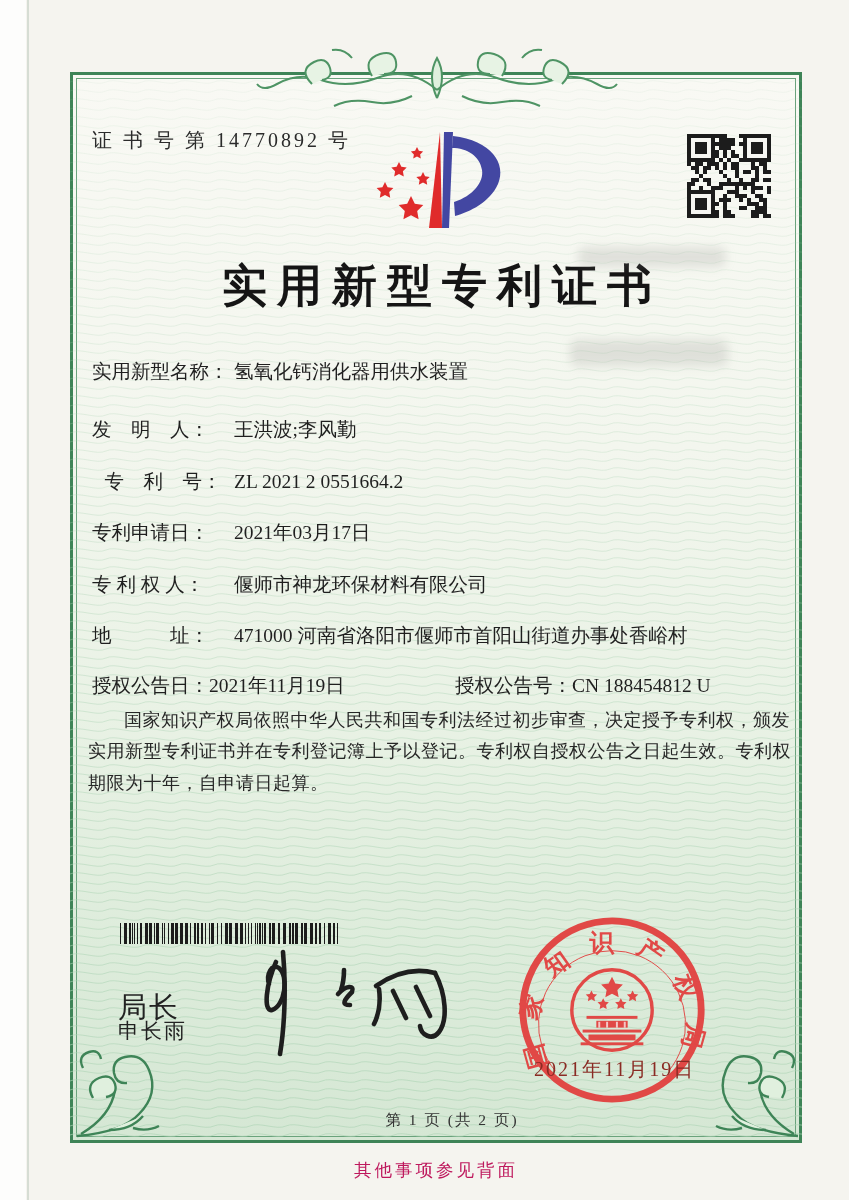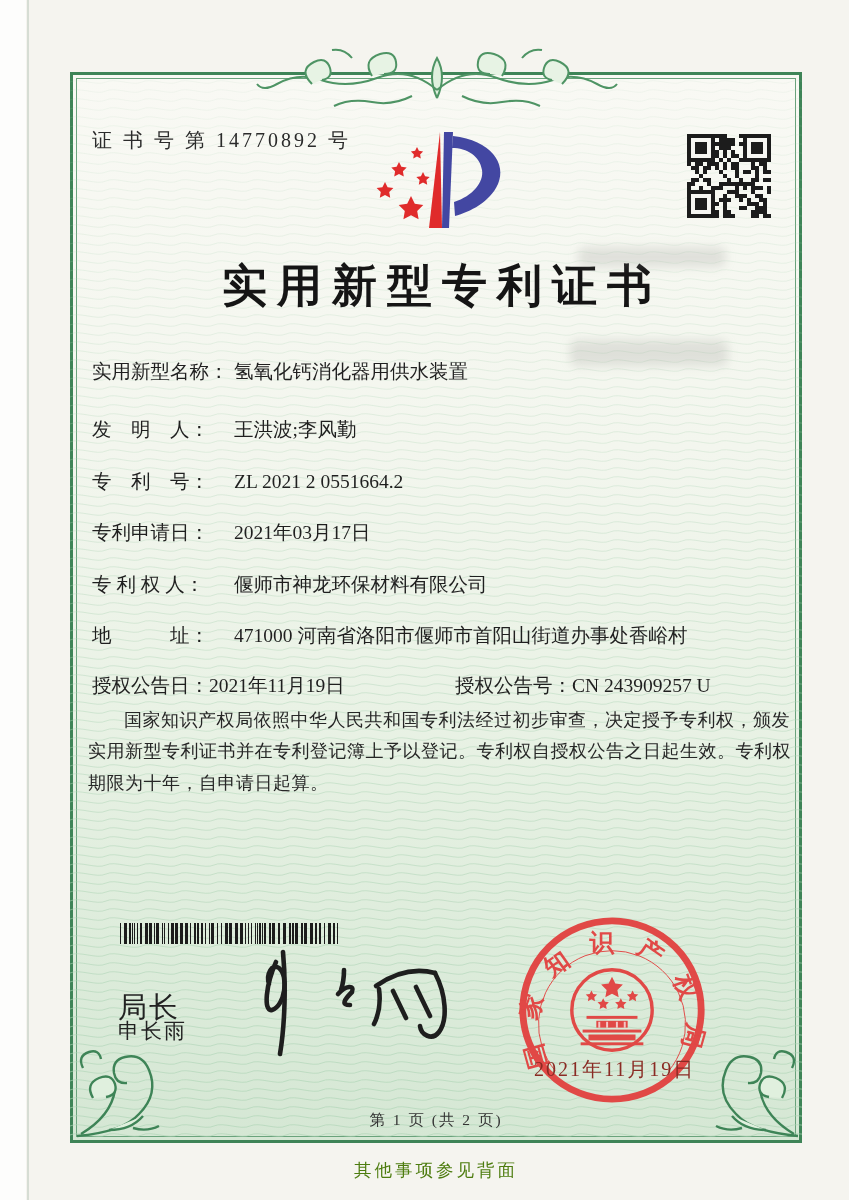--- a/index.html
+++ b/index.html
@@ -23,40 +23,40 @@
   .qr{position:absolute;left:687px;top:134px;}
   .title{
     position:absolute;left:70px;top:256px;width:732px;text-align:center;
     font-size:45px;font-weight:700;letter-spacing:10px;color:#151515;padding-left:6px;
   }
   .smudge{position:absolute;background:rgba(145,145,140,.22);filter:blur(5px);border-radius:8px;}
   .smudge1{left:578px;top:247px;width:148px;height:20px;}
   .smudge2{left:570px;top:340px;width:158px;height:26px;}
   .field{position:absolute;left:92px;font-size:19.5px;color:#1f1f1f;white-space:nowrap;}
   .field .lbl{display:inline-block;min-width:142px;}
-  .f1{top:358px;} .f2{top:416px;} .f3{top:468px;} .f4{top:519px;} .f5{top:571px;} .f6{top:622px;}
+  .f1{top:358px;} .f2{top:416px;} .f3{top:468px;text-align:center;} .f4{top:519px;} .f5{top:571px;} .f6{top:622px;}
   .grant-row{position:absolute;top:672px;left:0;width:849px;font-size:19.5px;color:#1f1f1f;white-space:nowrap;}
   .grant-date{position:absolute;left:92px;}
   .grant-no{position:absolute;left:455px;}
   .paras{
     position:absolute;left:88px;top:705px;width:708px;
     font-size:18px;line-height:1.74;letter-spacing:.5px;color:#262626;
   }
   .paras p{margin:0;text-indent:2em;}
   .barcode{position:absolute;left:120px;top:923px;}
   .officer-role{position:absolute;left:118px;top:988px;font-size:29px;letter-spacing:2px;}
   .officer-name{position:absolute;left:118px;top:1017px;font-size:21px;letter-spacing:2px;}
   .signature{position:absolute;left:238px;top:942px;}
   .seal{position:absolute;left:514px;top:912px;opacity:.93;}
   .seal-date{
     position:absolute;left:534px;top:1056px;font-size:20px;letter-spacing:2px;
     color:#8a2b24;z-index:6;white-space:nowrap;
   }
-  .footer-page{position:absolute;left:70px;top:1110px;width:732px;text-align:center;font-size:15.5px;letter-spacing:2px;color:#333;}
-  .back-note{position:absolute;left:70px;top:1158px;width:732px;text-align:center;font-size:17.5px;letter-spacing:3px;color:#4d7c0f;}
+  .footer-page{position:absolute;left:70px;top:1110px;width:732px;text-align:center;font-size:15.5px;letter-spacing:2px;color:#333;padding-left:16px;}
+  .back-note{position:absolute;left:70px;top:1158px;width:732px;text-align:center;font-size:17.5px;letter-spacing:3px;color:#be185d;}
   .orn{position:absolute;pointer-events:none;}
   .orn-top{left:252px;top:38px;}
   .orn-bl{left:73px;top:1038px;}
   .orn-br{left:697px;top:1038px;transform:scaleX(-1);}
 </style>
 </head>
 <body>
 
 <div class="scan-edge-strip"></div>
 <div class="scan-edge-line"></div>
@@ -395,21 +395,21 @@
 
 <div class="field f1"><span class="lbl">实用新型名称：</span><span>氢氧化钙消化器用供水装置</span></div>
 <div class="field f2"><span class="lbl">发　明　人：</span><span>王洪波;李风勤</span></div>
 <div class="field f3"><span class="lbl">专　利　号：</span><span>ZL 2021 2 0551664.2</span></div>
 <div class="field f4"><span class="lbl">专利申请日：</span><span>2021年03月17日</span></div>
 <div class="field f5"><span class="lbl">专 利 权 人：</span><span>偃师市神龙环保材料有限公司</span></div>
 <div class="field f6"><span class="lbl">地　　　址：</span><span>471000 河南省洛阳市偃师市首阳山街道办事处香峪村</span></div>
 
 <div class="grant-row">
   <span class="grant-date"><span>授权公告日：</span><span>2021年11月19日</span></span>
-  <span class="grant-no"><span>授权公告号：</span><span>CN 243909257 U</span></span>
+  <span class="grant-no"><span>授权公告号：</span><span>CN 188454812 U</span></span>
 </div>
 
 <div class="paras">
   <p>国家知识产权局依照中华人民共和国专利法经过初步审查，决定授予专利权，颁发实用新型专利证书并在专利登记簿上予以登记。专利权自授权公告之日起生效。专利权期限为十年，自申请日起算。</p>
 </div>
 
 <svg class="barcode" width="218" height="21">
     <rect x="0" y="0" width="1" height="21" fill="#1c1c1c"></rect>
     <rect x="4" y="0" width="3" height="21" fill="#1c1c1c"></rect>
     <rect x="9" y="0" width="2" height="21" fill="#1c1c1c"></rect>

